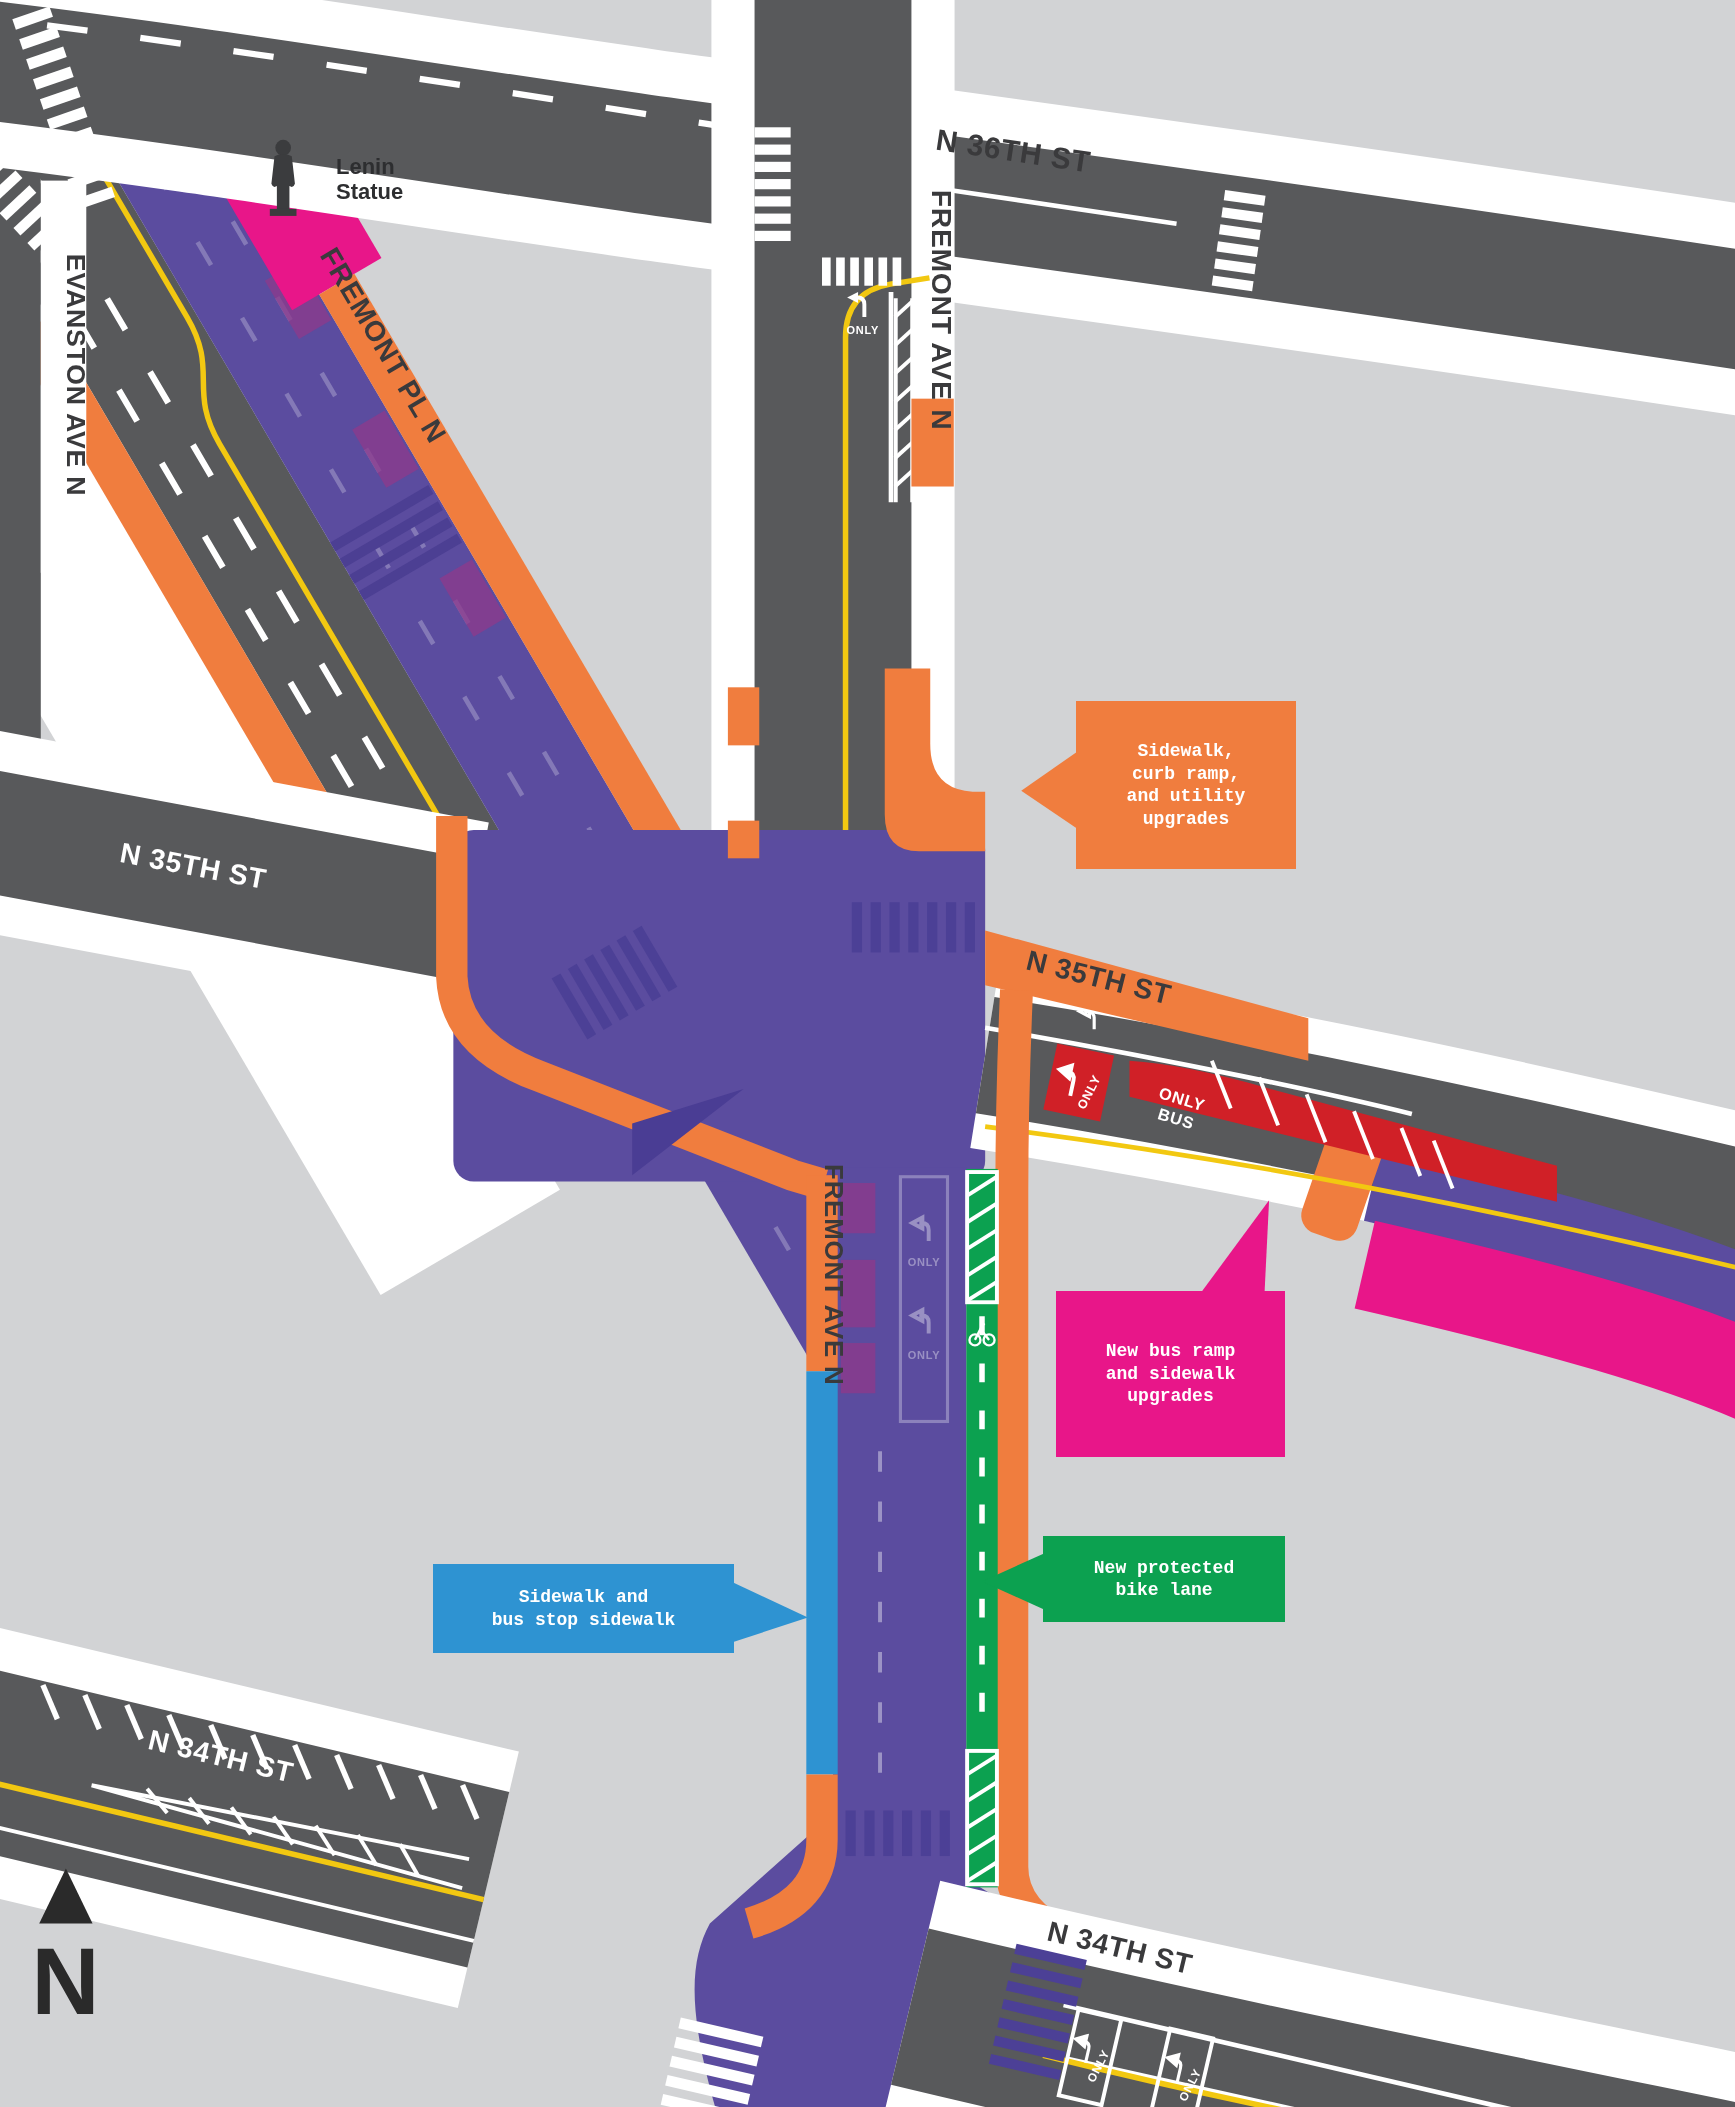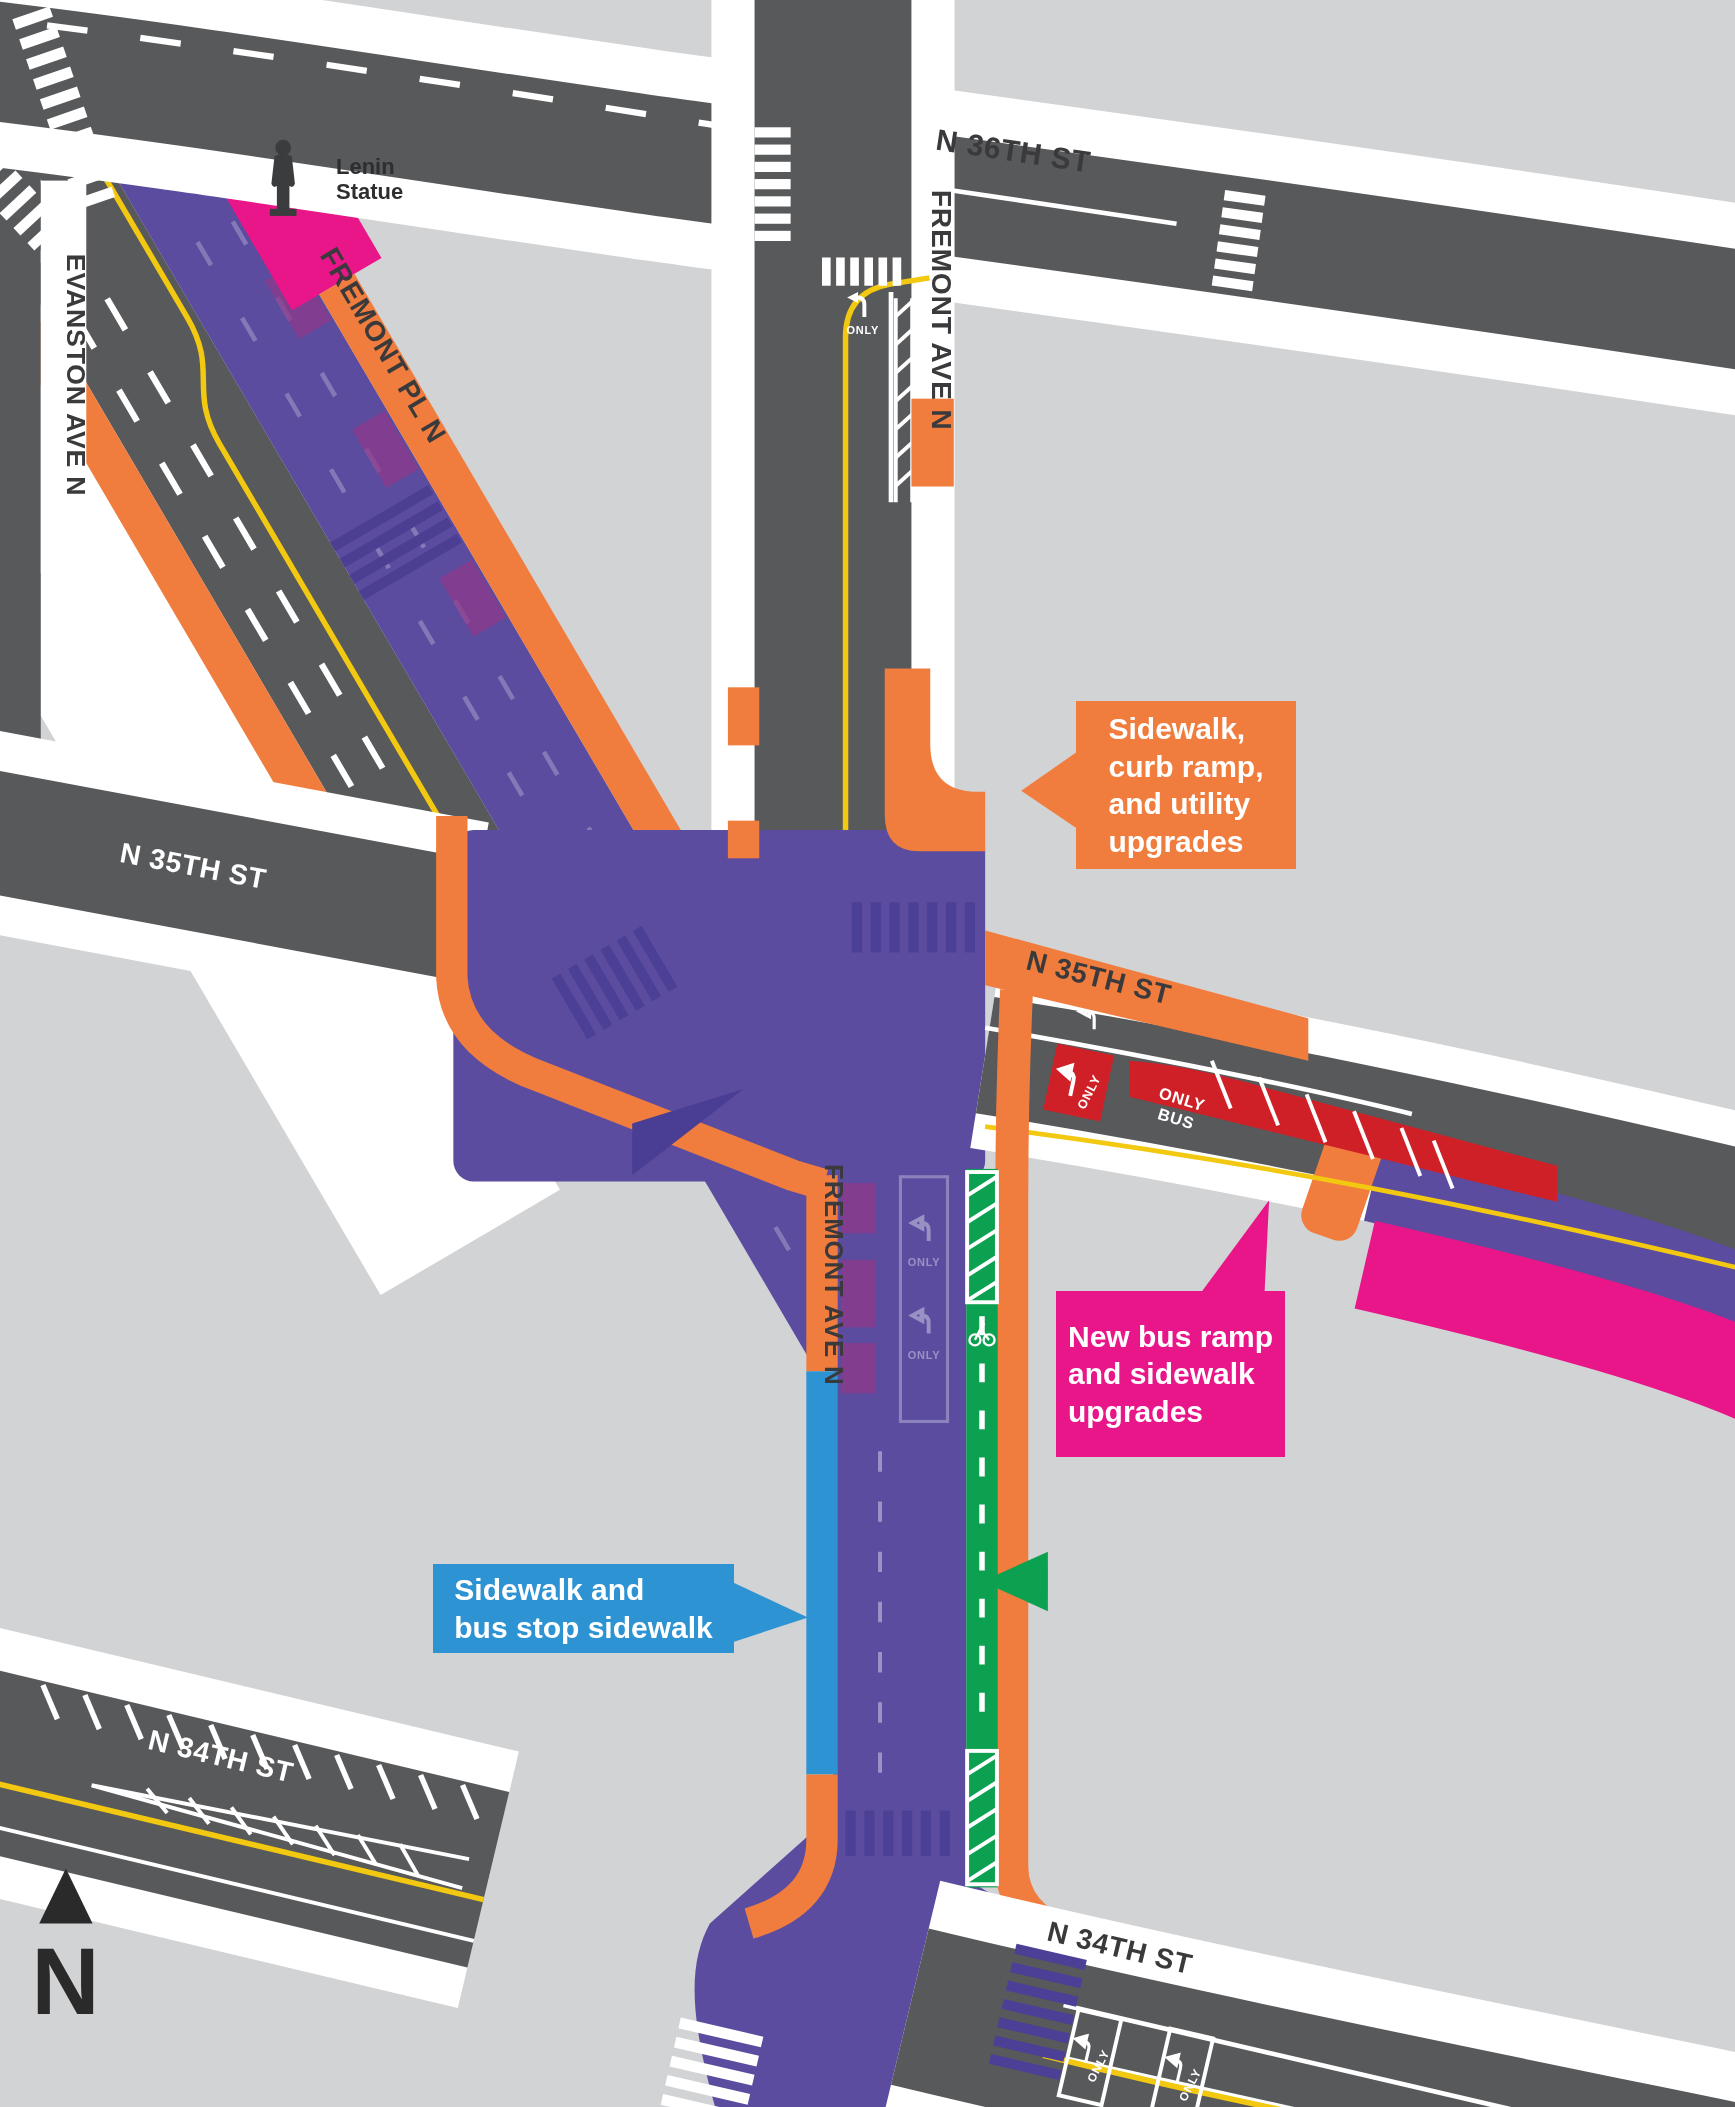--- a/index.html
+++ b/index.html
@@ -1,22 +1,22 @@
 <!DOCTYPE html>
 <html style="font-size:12.6px"><head>
 <meta charset="utf-8">
 <style>
   html,body{margin:0;padding:0;background:#d2d3d5;}
   #stage{position:relative;width:1735px;height:2108px;overflow:hidden;
          font-family:"Liberation Sans",sans-serif;}
   #map-svg{position:absolute;left:0;top:0;}
   #map-svg text{font-family:"Liberation Sans",sans-serif;font-weight:700;letter-spacing:1px;}
-  .callout{position:absolute;color:#fff;font-weight:700;font-size:30px;line-height:1.25;
-           text-align:left;white-space:pre-line;display:flex;align-items:center;
-           justify-content:center;padding:7.8px 4.7px;box-sizing:border-box;}
+  .callout{position:absolute;color:#fff;font-weight:700;font-size:18px;line-height:1.25;
+           text-align:center;white-space:pre-line;display:flex;align-items:center;
+           justify-content:center;padding:7.8px 4.7px;box-sizing:border-box;font-family:Liberation Mono, monospace;}
   .poi-label{position:absolute;color:#2d2e30;font-weight:700;font-size:22px;line-height:1.15;
              white-space:pre-line;}
 </style>
 </head>
 <body>
 <div id="stage">
 
 <svg id="map-svg" width="1735" height="2108" viewBox="0 0 2212 2687">
 
   <rect x="0" y="0" width="2212" height="2687" fill="#d2d3d5"></rect>
@@ -360,18 +360,20 @@
 upgrades</div>
 
 
 <div class="callout" style="left: 1056px; top: 1291px; width: 229px; height: 166px; background: rgb(232, 22, 137);">New bus ramp
 and sidewalk
 upgrades</div>
 
 <div class="callout" style="left: 433px; top: 1564px; width: 301px; height: 89px; background: rgb(46, 147, 210);">Sidewalk and
 bus stop sidewalk</div>
 
+<div class="callout" style="left: 1043px; top: 1536px; width: 242px; height: 86px; background: rgb(12, 161, 80);">New protected
+bike lane</div>
 
 <div class="poi-label" style="left:312px;top:154px;margin-left:24px;">Lenin
 Statue</div>
 
 </div>
 
 
 </body></html>

